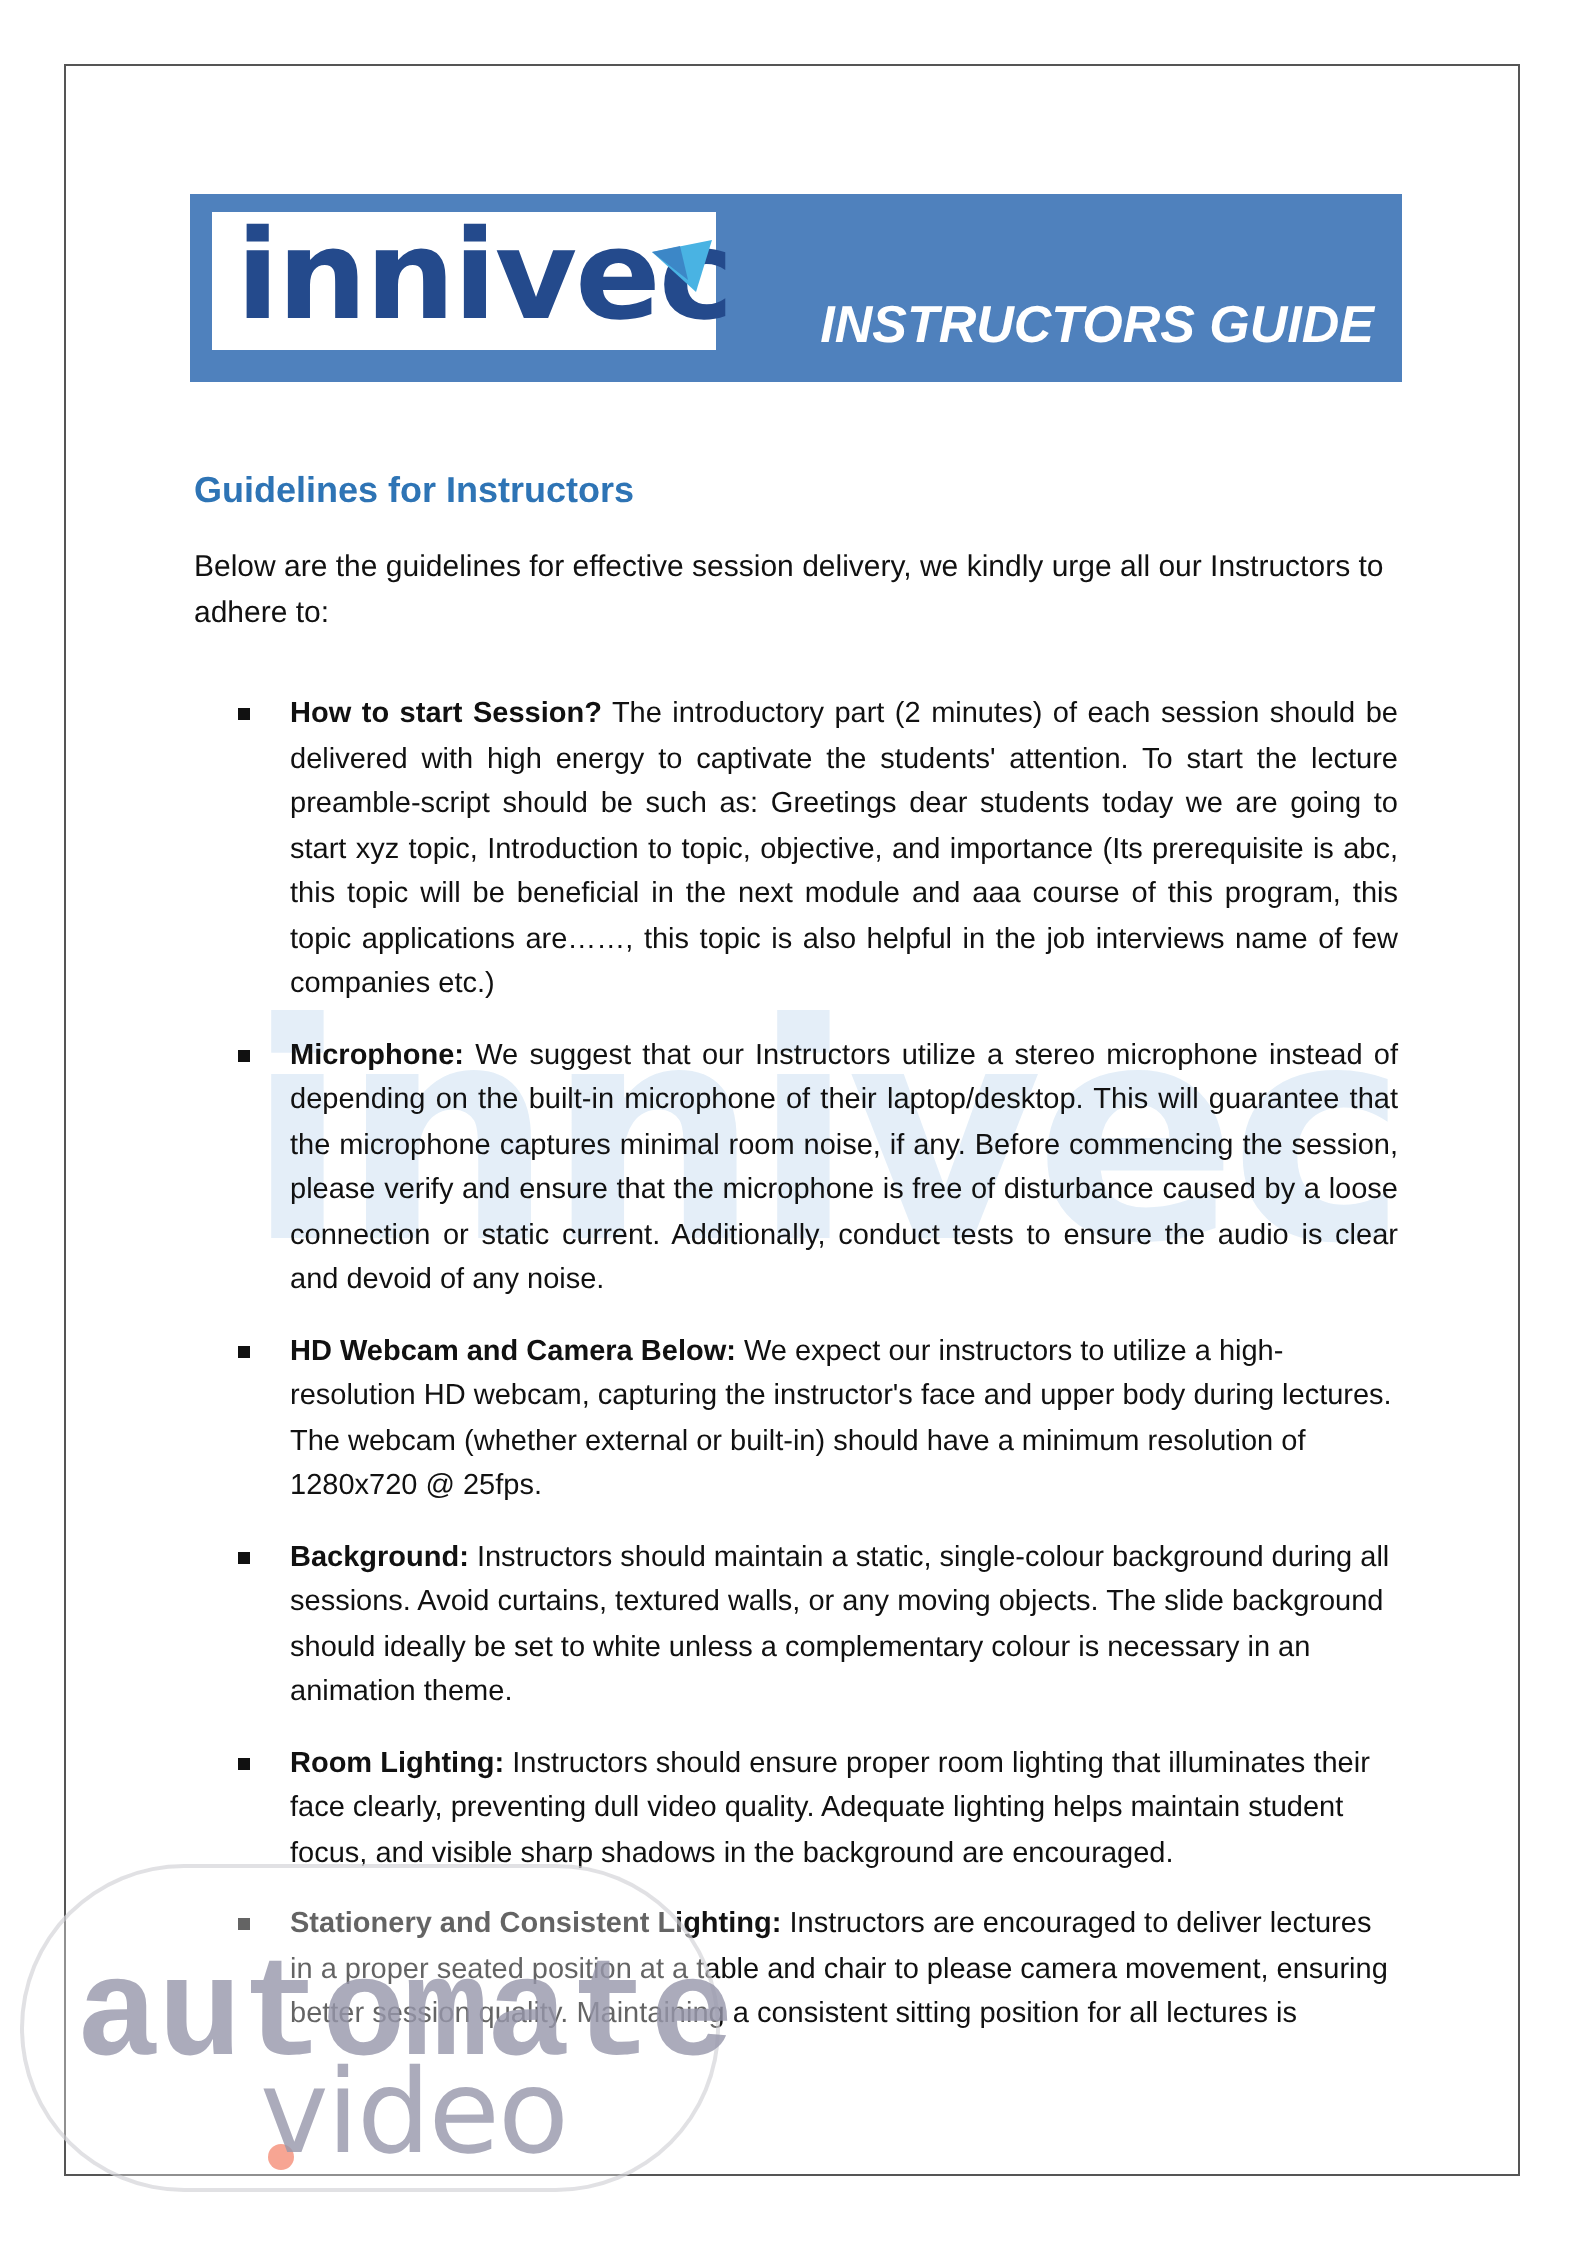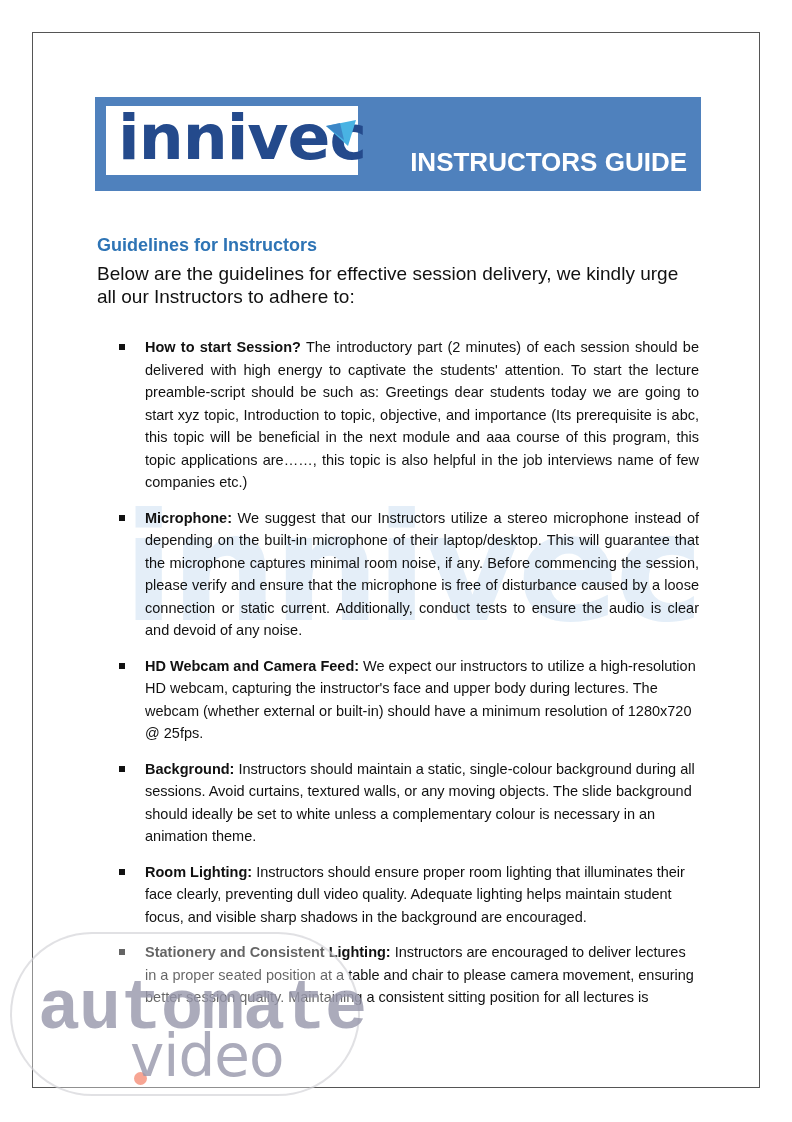--- a/index.html
+++ b/index.html
@@ -8,27 +8,27 @@
   .page { position: absolute; left: 32px; top: 32px; width: 728px; height: 1056px;
           border: 1.5px solid #555; box-sizing: border-box; background: #fff; overflow: hidden; }
   .banner { position: absolute; left: 62px; top: 64px; width: 606px; height: 94px;
             background: #4f81bd; }
   .logo-box { position: absolute; left: 11px; top: 9px; width: 252px; height: 69px; background: #fff; }
   .logo-text { position: absolute; left: 12px; top: 2px; font-size: 62px; font-weight: bold;
                color: #244a8c; letter-spacing: -1px; line-height: 60px;
                font-family: "DejaVu Sans", sans-serif; transform: scaleX(1.02); transform-origin: left; }
   .logo-mark { position: absolute; left: 216px; top: 12px; width: 36px; height: 30px; }
   .banner-title { position: absolute; right: 14px; top: 50px; color: #fff; font-size: 26px;
-                  font-weight: bold; font-family: "Liberation Sans", sans-serif; letter-spacing: 0px; }
+                  font-weight: bold; font-family: "Liberation Sans", sans-serif; letter-spacing: 0px; font-style: italic; }
   .watermark { position: absolute; left: 90px; top: 460px; font-size: 150px; font-weight: bold;
                color: #dbe9f6; opacity: 0.75; font-family: "DejaVu Sans", sans-serif;
                letter-spacing: -4px; line-height: 150px; z-index: 0; pointer-events: none; }
   .content { position: absolute; left: 64px; top: 200px; width: 602px; z-index: 1; }
   h1 { margin: 0; font-size: 18px; color: #2e74b5; font-weight: bold; line-height: 24px; }
-  .intro { margin: 6px 0 0 0; font-size: 19px; line-height: 22.5px; }
+  .intro { margin: 16px 0 0 0; font-size: 15px; line-height: 22.5px; }
   ul { list-style: none; margin: 28px 0 0 0; padding: 0; }
   li { position: relative; padding-left: 48px; font-size: 14.5px; line-height: 22.5px; margin-bottom: 13px; }
   li.justify { text-align: justify; }
   .bullet { position: absolute; left: 22px; top: 8px; width: 6px; height: 6px; background: #111; }
   .lead { font-weight: bold; }
   .badge { position: absolute; left: 10px; top: 932px; width: 346px; height: 160px;
            border-radius: 110px; border: 2px solid rgba(200,200,205,0.55);
            background: rgba(255,255,255,0.35); z-index: 2; pointer-events: none; }
   .badge-line1 { position: absolute; left: 72px; top: 18px; font-size: 21px; font-weight: bold;
                  color: rgba(150,150,160,0.75); letter-spacing: 1px; }
@@ -64,21 +64,21 @@
       <li class="justify">
         <span class="bullet"></span>
         <span class="lead">How to start Session?</span><span> The introductory part (2 minutes) of each session should be delivered with high energy to captivate the students' attention. To start the lecture preamble-script should be such as: Greetings dear students today we are going to start xyz topic, Introduction to topic, objective, and importance (Its prerequisite is abc, this topic will be beneficial in the next module and aaa course of this program, this topic applications are……, this topic is also helpful in the job interviews name of few companies etc.)</span>
       </li>
       <li class="justify">
         <span class="bullet"></span>
         <span class="lead">Microphone:</span><span> We suggest that our Instructors utilize a stereo microphone instead of depending on the built-in microphone of their laptop/desktop. This will guarantee that the microphone captures minimal room noise, if any. Before commencing the session, please verify and ensure that the microphone is free of disturbance caused by a loose connection or static current. Additionally, conduct tests to ensure the audio is clear and devoid of any noise.</span>
       </li>
       <li>
         <span class="bullet"></span>
-        <span class="lead">HD Webcam and Camera Feed:</span><span> We expect our instructors to utilize a high-resolution HD webcam, capturing the instructor's face and upper body during lectures. The webcam (whether external or built-in) should have a minimum resolution of 1280x720 @ 25fps.</span>
+        <span class="lead">HD Webcam and Camera Below:</span><span> We expect our instructors to utilize a high-resolution HD webcam, capturing the instructor's face and upper body during lectures. The webcam (whether external or built-in) should have a minimum resolution of 1280x720 @ 25fps.</span>
       </li>
       <li>
         <span class="bullet"></span>
         <span class="lead">Background:</span><span> Instructors should maintain a static, single-colour background during all sessions. Avoid curtains, textured walls, or any moving objects. The slide background should ideally be set to white unless a complementary colour is necessary in an animation theme.</span>
       </li>
       <li>
         <span class="bullet"></span>
         <span class="lead">Room Lighting:</span><span> Instructors should ensure proper room lighting that illuminates their face clearly, preventing dull video quality. Adequate lighting helps maintain student focus, and visible sharp shadows in the background are encouraged.</span>
       </li>
       <li>

